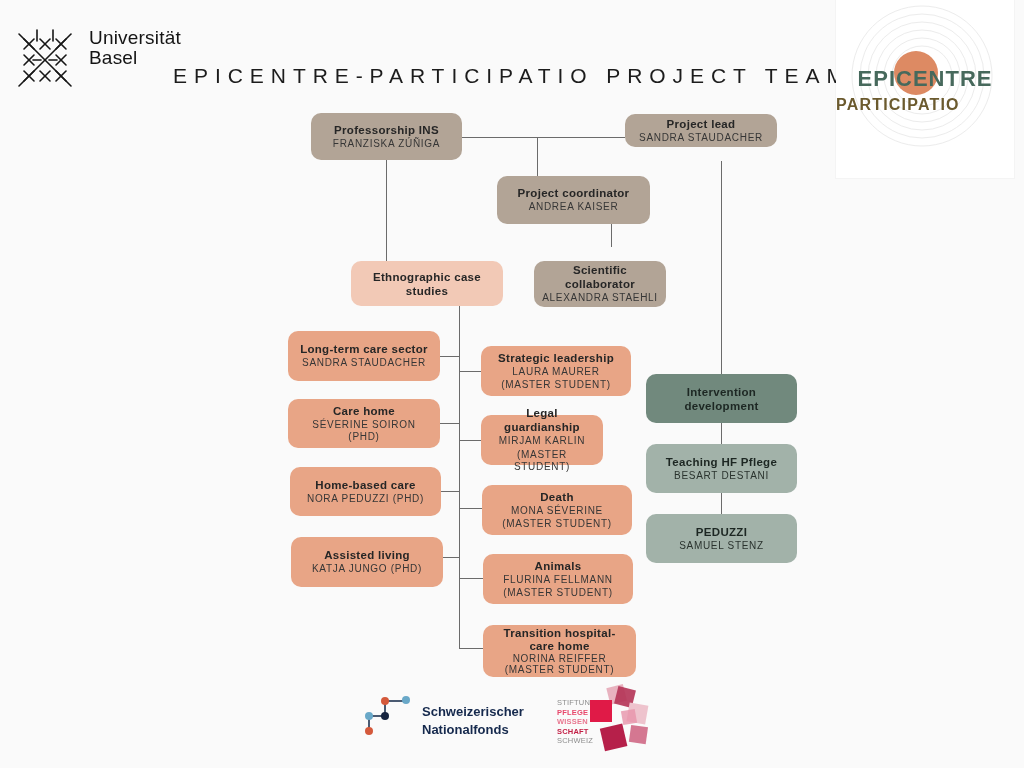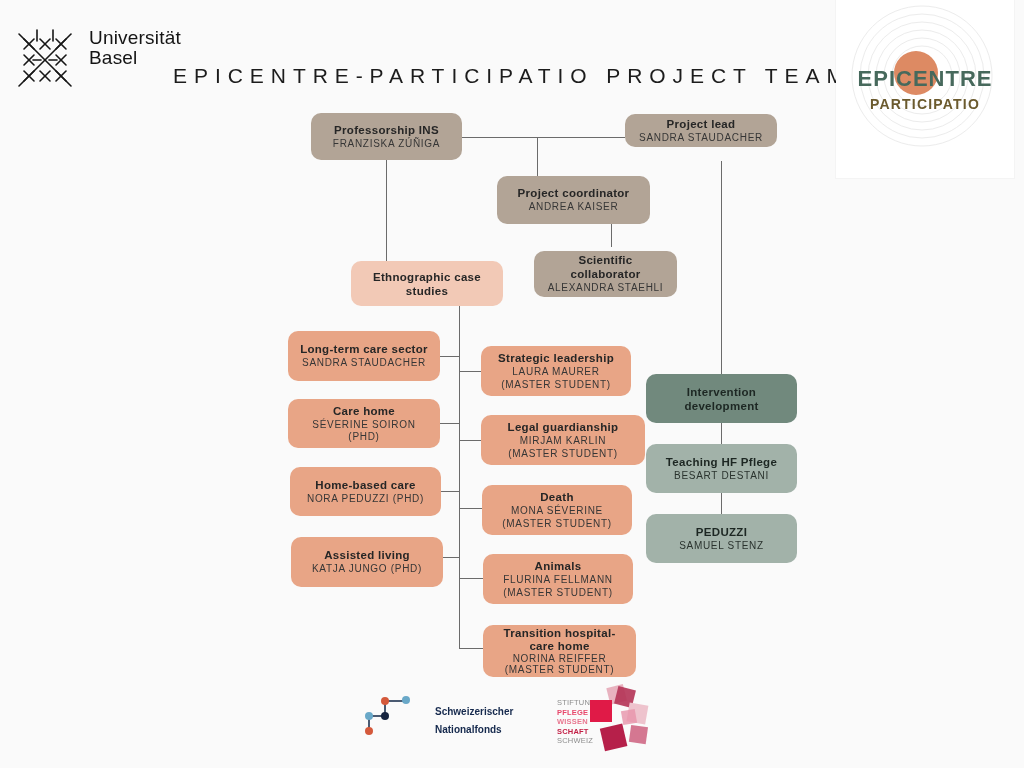--- a/index.html
+++ b/index.html
@@ -18,22 +18,22 @@
   .unibas-text{font-size:19px;line-height:20px;font-weight:500;color:#141414;letter-spacing:.2px;}
   .page-title{position:absolute;left:50%;top:64px;transform:translateX(-50%);
               white-space:nowrap;font-size:21px;font-weight:500;color:#1c1c1c;letter-spacing:.33em;}
 
   
   .logo-card{position:absolute;left:836px;top:0;width:178px;height:178px;background:#ffffff;
              box-shadow:0 0 0 1px rgba(0,0,0,.025);}
   .logo-card svg{position:absolute;left:0;top:0;}
   .logo-word-1{position:absolute;left:0;width:178px;top:66px;text-align:center;
                font-size:22px;font-weight:700;color:var(--teal);letter-spacing:1px;}
-  .logo-word-2{position:absolute;left:0;width:178px;top:96px;text-align:center;
-               font-size:14px;font-weight:700;color:var(--olive);letter-spacing:1.2px;}
+  .logo-word-2{position:absolute;left:0;width:178px;top:96px;text-align:left;
+               font-size:16px;font-weight:700;color:var(--olive);letter-spacing:1.2px;}
 
   
   .node{position:absolute;border-radius:10px;display:flex;flex-direction:column;
         justify-content:center;align-items:center;text-align:center;padding:2px 8px;
         box-sizing:border-box;color:#262626;}
   .node.taupe{background:var(--taupe);}
   .node.pink{background:var(--pink);}
   .node.salmon{background:var(--salmon);}
   .node.sage-dark{background:var(--sage-dark);color:#1d2723;}
   .node.sage{background:var(--sage);color:#1d2723;}
@@ -42,21 +42,21 @@
   .node.sage-dark .node-name,.node.sage .node-name{color:#2a332e;}
   .node.compact .node-title{line-height:13px;}
   .node.compact .node-name{line-height:11.5px;margin-top:0;}
 
   
   .cn{position:absolute;background:var(--line);}
   .cn.h{height:1px;} .cn.v{width:1px;}
 
   
   .snf{position:absolute;left:360px;top:694px;display:flex;align-items:center;}
-  .snf-text{margin-left:21px;font-size:10px;line-height:18px;font-weight:700;color:var(--snf-navy);}
+  .snf-text{margin-left:8px;font-size:13px;line-height:18px;font-weight:700;color:var(--snf-navy);}
   .stiftung{position:absolute;left:557px;top:698px;display:flex;}
   .stiftung-lines{font-size:7.5px;line-height:9.5px;font-weight:700;letter-spacing:.2px;
                   font-family:"Liberation Sans",sans-serif;}
   .st-grey{color:#8d8d8d;font-weight:400;}
   .st-pink1{color:#e8476b;}
   .st-pink2{color:#e8768f;}
   .st-red{color:#c21f45;}
   .stiftung-squares{position:absolute;left:586px;top:684px;}
 </style>
 </head>
@@ -145,21 +145,21 @@
   <div class="node taupe" style="left:625px;top:114px;width:152px;height:33px">
     <div class="node-title">Project lead</div>
     <div class="node-name">SANDRA STAUDACHER</div>
   </div>
 
   <div class="node taupe" style="left:497px;top:176px;width:153px;height:48px">
     <div class="node-title">Project coordinator</div>
     <div class="node-name">ANDREA KAISER</div>
   </div>
 
-  <div class="node taupe" style="left:534px;top:251px;width:143px;height:46px">
+  <div class="node taupe" style="left:534px;top:261px;width:132px;height:46px">
     <div class="node-title">Scientific collaborator</div>
     <div class="node-name">ALEXANDRA STAEHLI</div>
   </div>
 
   <div class="node pink" style="left:351px;top:261px;width:152px;height:45px">
     <div class="node-title" style="width:118px">Ethnographic case studies</div>
   </div>
 
   <div class="node salmon" style="left:288px;top:331px;width:152px;height:50px">
     <div class="node-title">Long-term care sector</div>
@@ -180,21 +180,21 @@
     <div class="node-title">Assisted living</div>
     <div class="node-name">KATJA JUNGO (PHD)</div>
   </div>
 
   <div class="node salmon" style="left:481px;top:346px;width:150px;height:50px">
     <div class="node-title">Strategic leadership</div>
     <div class="node-name">LAURA MAURER</div>
     <div class="node-name">(MASTER STUDENT)</div>
   </div>
 
-  <div class="node salmon" style="left:481px;top:415px;width:164px;height:50px">
+  <div class="node salmon" style="left:481px;top:415px;width:122px;height:50px">
     <div class="node-title">Legal guardianship</div>
     <div class="node-name">MIRJAM KARLIN</div>
     <div class="node-name">(MASTER STUDENT)</div>
   </div>
 
   <div class="node salmon" style="left:482px;top:485px;width:150px;height:50px">
     <div class="node-title">Death</div>
     <div class="node-name">MONA SÉVERINE</div>
     <div class="node-name">(MASTER STUDENT)</div>
   </div>

